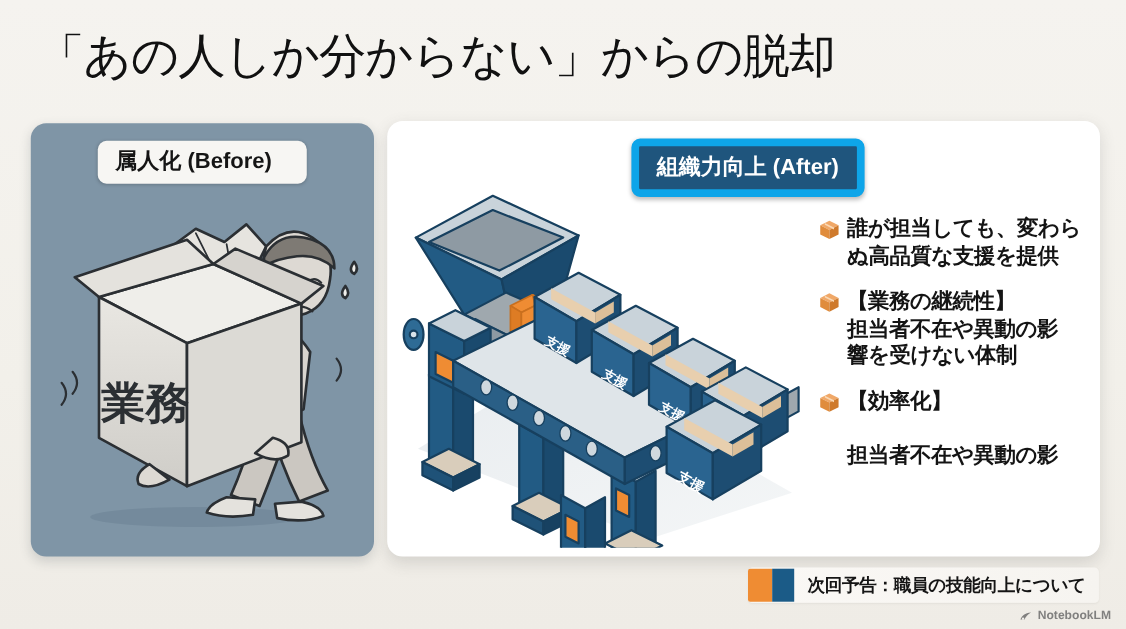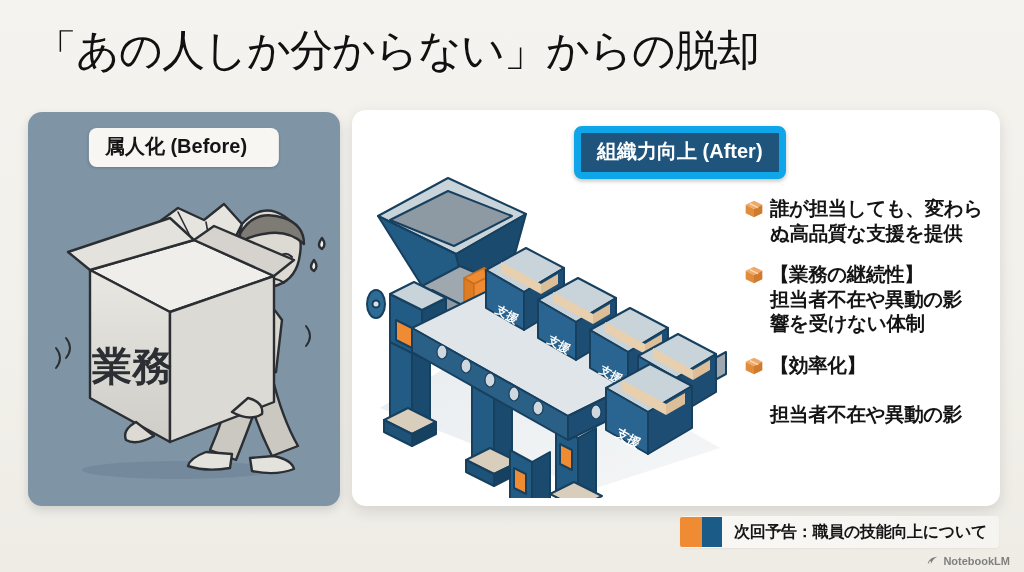--- a/index.html
+++ b/index.html
@@ -159,21 +159,20 @@
     font-weight: 700;
     color: #151515;
     white-space: nowrap;
     letter-spacing: -0.3px;
   }
   #watermark {
     position: absolute;
     right: 14px;
     bottom: 5px;
     display: flex;
-    align-items: center;
     gap: 4px;
     color: #6e6e6e;
     font-size: 11px;
     font-weight: 700;
     opacity: .85;
   }
 </style>
 </head>
 <body>
 

